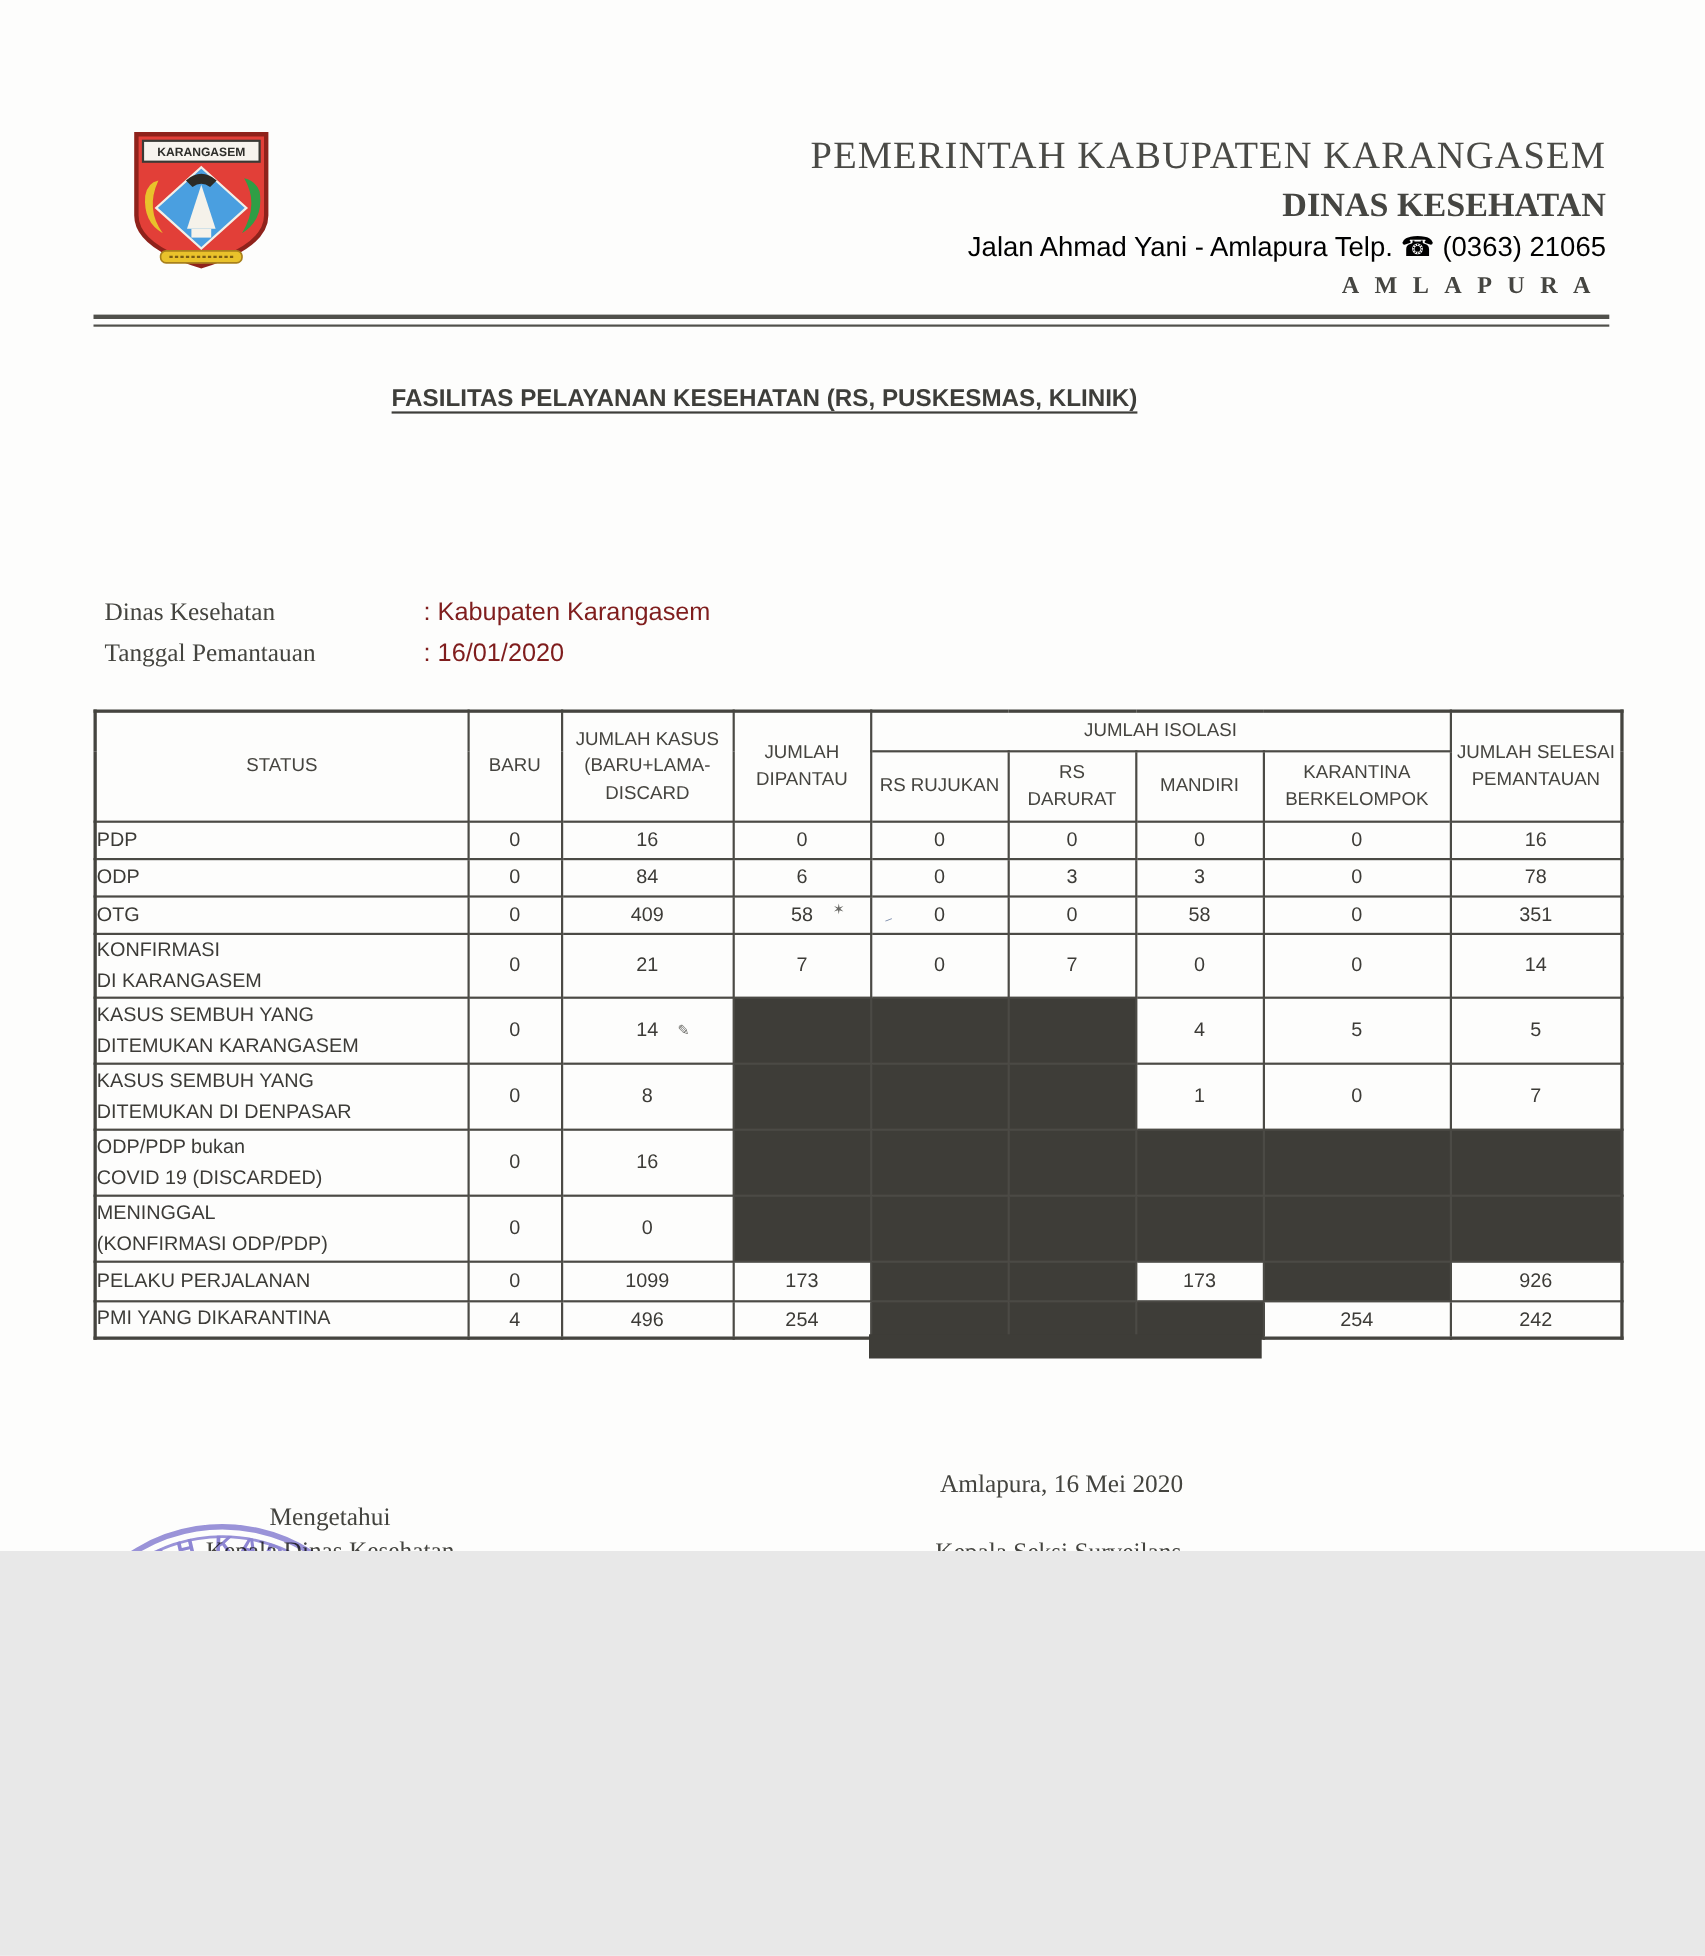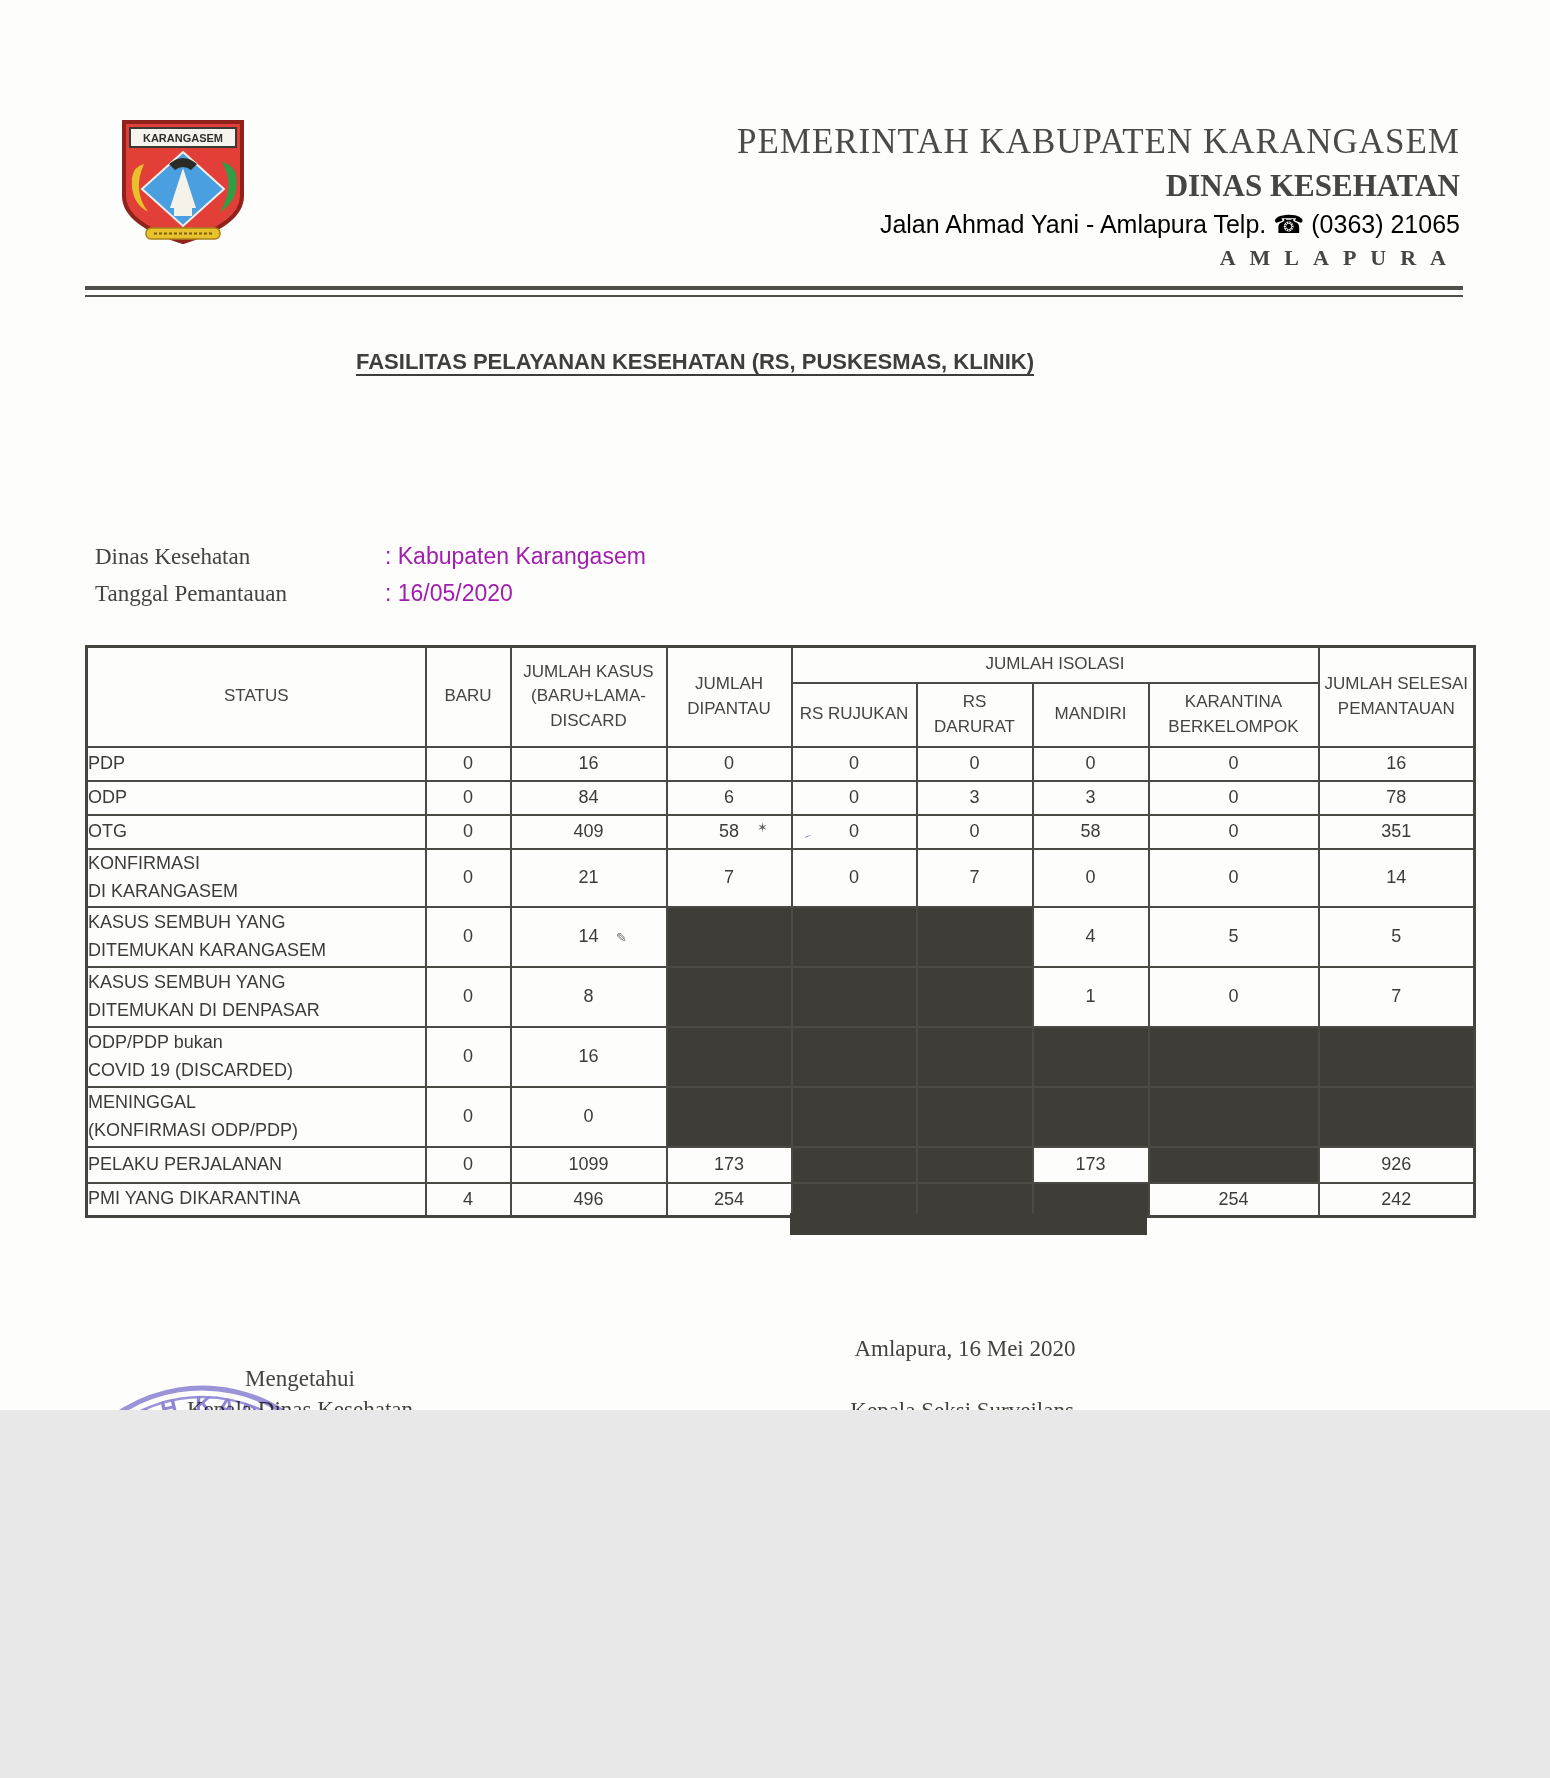--- a/index.html
+++ b/index.html
@@ -23,21 +23,21 @@
   
   .logo{position:absolute;left:116px;top:116px;}
   
   .doc-title{position:absolute;left:85px;top:343px;width:1220px;text-align:center;
     font-family:"Liberation Sans",sans-serif;font-weight:bold;font-size:22px;color:#3e3e3a;line-height:38px;}
   .doc-title div{text-decoration:underline;text-underline-offset:5px;text-decoration-thickness:2px;}
   
   .meta{position:absolute;left:95px;top:538px;font-size:23px;}
   .meta-row{display:flex;line-height:37px;}
   .meta-label{width:290px;font-family:"Liberation Serif",serif;color:#44443f;}
-  .meta-value{font-family:"Liberation Sans",sans-serif;color:#a21caf;}
+  .meta-value{font-family:"Liberation Sans",sans-serif;color:#7f1d1d;}
   
   .tbl-wrap{position:absolute;left:85px;top:645px;}
   table.report{border-collapse:collapse;table-layout:fixed;width:1388px;
     font-family:"Liberation Sans",sans-serif;color:#3c3b37;}
   table.report th,table.report td{border:2px solid #4b4a45;padding:0;}
   table.report{border:3px solid #45443f;}
   th.hdr{font-size:17px;font-weight:normal;color:#45443f;text-align:center;
     white-space:pre-line;line-height:1.45;vertical-align:middle;}
   td.num-cell{font-size:18px;text-align:center;vertical-align:middle;}
   td.status-cell{font-size:18px;text-align:left;vertical-align:middle;padding:2px 6px;
@@ -85,21 +85,21 @@
     <div>FASILITAS PELAYANAN KESEHATAN (RS, PUSKESMAS, KLINIK)</div>
   </div>
 
   <div class="meta">
     <div class="meta-row">
       <div class="meta-label">Dinas Kesehatan</div>
       <div class="meta-value">:  Kabupaten Karangasem</div>
     </div>
     <div class="meta-row">
       <div class="meta-label">Tanggal Pemantauan</div>
-      <div class="meta-value">:  16/05/2020</div>
+      <div class="meta-value">:  16/01/2020</div>
     </div>
   </div>
 
   <div class="tbl-wrap">
     <table class="report">
       <colgroup>
         <col style="width:339px">
           <col style="width:85px">
           <col style="width:156px">
         <col style="width:125px">

